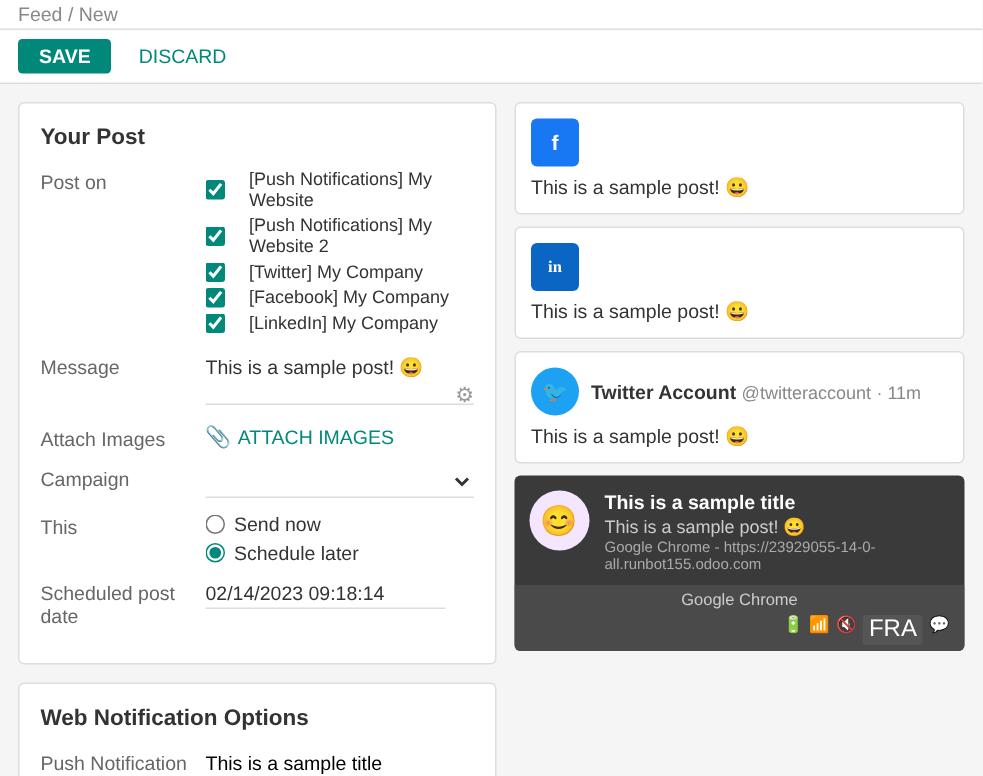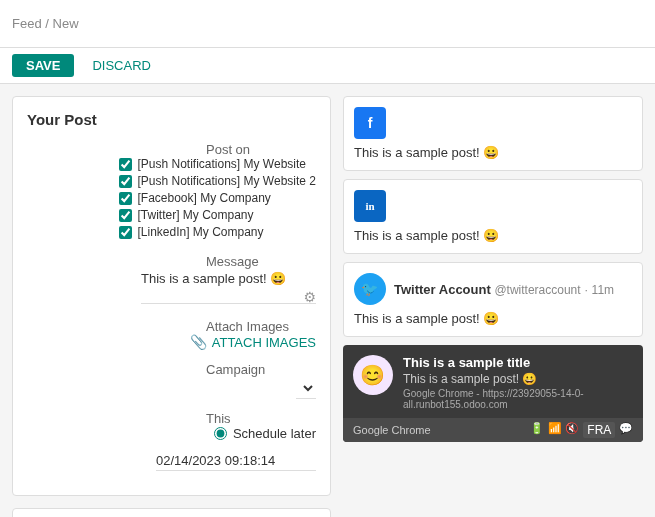--- a/index.html
+++ b/index.html
@@ -1,38 +1,38 @@
 <!DOCTYPE html>
 <html><head>
   <meta charset="utf-8">
   <style>
     * { box-sizing: border-box; margin: 0; padding: 0; }
     body { font-family: Arial, sans-serif; font-size: 13px; color: #333; background: #f5f5f5; width: 655px; min-height: 517px; }
 
-    .top-bar { background: #fff; padding: 16px 12px; border-bottom: 1px solid #ddd; display: flex; align-items: flex-start; gap: 8px; }
+    .top-bar { background: #fff; padding: 2px 12px; border-bottom: 1px solid #ddd; display: flex; align-items: flex-start; gap: 8px; }
     .breadcrumb { font-size: 13px; color: #555; }
     .breadcrumb span { color: #888; }
 
     .action-bar { padding: 6px 12px; display: flex; gap: 8px; background: #fff; border-bottom: 1px solid #ddd; }
     .btn-save { background: #00897b; color: #fff; border: none; padding: 4px 14px; font-size: 13px; font-weight: bold; cursor: pointer; border-radius: 3px; }
     .btn-discard { background: transparent; color: #00897b; border: none; padding: 4px 10px; font-size: 13px; cursor: pointer; }
 
     .main-content { display: flex; gap: 0; padding: 12px; }
 
     .left-panel { flex: 1; min-width: 0; }
     .right-panel { width: 300px; display: flex; flex-direction: column; gap: 8px; margin-left: 12px; }
 
     .section-box { background: #fff; border: 1px solid #ddd; border-radius: 4px; padding: 14px; margin-bottom: 12px; }
     .section-title { font-size: 15px; font-weight: bold; margin-bottom: 12px; color: #333; }
 
-    .form-row { display: flex; align-items: flex-end; margin-bottom: 10px; flex-direction: column; }
+    .form-row { display: flex; align-items: flex-start; margin-bottom: 10px; }
     .form-label { width: 110px; min-width: 110px; color: #666; font-size: 13px; padding-top: 2px; }
     .form-value { flex: 1; }
 
-    .checkbox-item { display: flex; align-items: center; gap: 5px; margin-bottom: 3px; }
+    .checkbox-item { display: flex; align-items: center; gap: 16px; margin-bottom: 3px; }
     .checkbox-item input[type=checkbox] { accent-color: #00897b; width: 13px; height: 13px; }
     .checkbox-item label { font-size: 12px; color: #333; }
 
     .message-area { width: 100%; border: none; border-bottom: 1px solid #ddd; outline: none; font-size: 13px; color: #333; resize: none; padding: 2px 0; font-family: Arial, sans-serif; }
     .message-wrapper { position: relative; }
     .emoji-icon { position: absolute; right: 0; bottom: 2px; color: #999; font-size: 14px; cursor: pointer; }
 
     .attach-btn { color: #00897b; font-size: 13px; cursor: pointer; display: flex; align-items: center; gap: 4px; border: none; background: none; }
     .attach-icon { font-size: 14px; }
 
@@ -60,21 +60,21 @@
 
     
     .push-preview { background: #3a3a3a; border-radius: 4px; padding: 10px; color: #fff; position: relative; overflow: hidden; }
     .push-preview-inner { display: flex; gap: 10px; align-items: flex-start; }
     .push-avatar-preview { width: 40px; height: 40px; border-radius: 50%; background: #f5e6ff; display: flex; align-items: center; justify-content: center; font-size: 20px; flex-shrink: 0; }
     .push-preview-title { font-size: 13px; font-weight: bold; color: #fff; }
     .push-preview-body { font-size: 12px; color: #ccc; margin-top: 2px; }
     .push-preview-url { font-size: 10px; color: #aaa; margin-top: 2px; }
     .push-preview-time { font-size: 18px; color: #fff; font-weight: bold; }
     .push-preview-date { font-size: 11px; color: #ccc; }
-    .push-bottom-bar { background: #4a4a4a; margin: 8px -10px -10px -10px; padding: 4px 10px; display: flex; align-items: center; gap: 4px; }
+    .push-bottom-bar { background: #4a4a4a; margin: 8px -10px -10px -10px; padding: 4px 10px; display: flex; align-items: center; gap: 4px; flex-direction: column; }
     .push-bottom-icons { display: flex; gap: 4px; font-size: 11px; color: #ccc; margin-left: auto; }
   </style>
 </head>
 <body>
 
 <div class="top-bar">
   <span class="breadcrumb">
     <span>Feed</span>
     <span>/</span>
     <span>New</span>
@@ -98,26 +98,26 @@
         <div class="form-value">
           <div class="checkbox-item">
             <input type="checkbox" id="ch1" checked="" style="">
             <label for="ch1">[Push Notifications] My Website</label>
           </div>
           <div class="checkbox-item">
             <input type="checkbox" id="ch2" checked="" style="">
             <label for="ch2">[Push Notifications] My Website 2</label>
           </div>
           <div class="checkbox-item">
+            <input type="checkbox" id="ch4" checked="" style="">
+            <label for="ch4">[Twitter] My Company</label>
+          </div>
+          <div class="checkbox-item">
             <input type="checkbox" id="ch3" checked="" style="">
             <label for="ch3">[Facebook] My Company</label>
-          </div>
-          <div class="checkbox-item">
-            <input type="checkbox" id="ch4" checked="" style="">
-            <label for="ch4">[Twitter] My Company</label>
           </div>
           <div class="checkbox-item">
             <input type="checkbox" id="ch5" checked="" style="">
             <label for="ch5">[LinkedIn] My Company</label>
           </div>
         </div>
       </div>
 
       <div class="form-row">
         <div class="form-label">Message</div>
@@ -143,27 +143,32 @@
           <select class="select-field">
             <option value=""></option>
           </select>
         </div>
       </div>
 
       <div class="form-row">
         <div class="form-label">This</div>
         <div class="form-value radio-group">
           <div class="radio-item">
+            <input type="radio" name="when" id="send_now" style="">
+            <label for="send_now">Send now</label>
+          </div>
+          <div class="radio-item">
             <input type="radio" name="when" id="schedule_later" checked="" style="">
             <label for="schedule_later">Schedule later</label>
           </div>
         </div>
       </div>
 
       <div class="form-row">
+        <div class="form-label">Scheduled post date</div>
         <div class="form-value">
           <input type="text" class="date-field" value="02/14/2023 09:18:14" style="">
         </div>
       </div>
     </div>
 
     <div class="section-box">
       <div class="section-title">Web Notification Options</div>
 
       <div class="form-row">
@@ -218,20 +223,20 @@
           <div class="push-preview-body">This is a sample post! 😀</div>
           <div class="push-preview-url">Google Chrome - https://23929055-14-0-all.runbot155.odoo.com</div>
         </div>
       </div>
       <div class="push-bottom-bar">
         <span style="font-size:11px;color:#ccc;">Google Chrome</span>
         <div class="push-bottom-icons">
           <span>🔋</span>
           <span>📶</span>
           <span>🔇</span>
-          <span style="font-size:12px;background:#555;padding:1px 4px;border-radius:2px;color:#fff;">FRA</span>
+          <span style="font-size:16px;background:#555;padding:1px 4px;border-radius:2px;color:#fff;">FRA</span>
           <span>💬</span>
         </div>
       </div>
     </div>
 
   </div>
 </div>
 
 </body></html>

